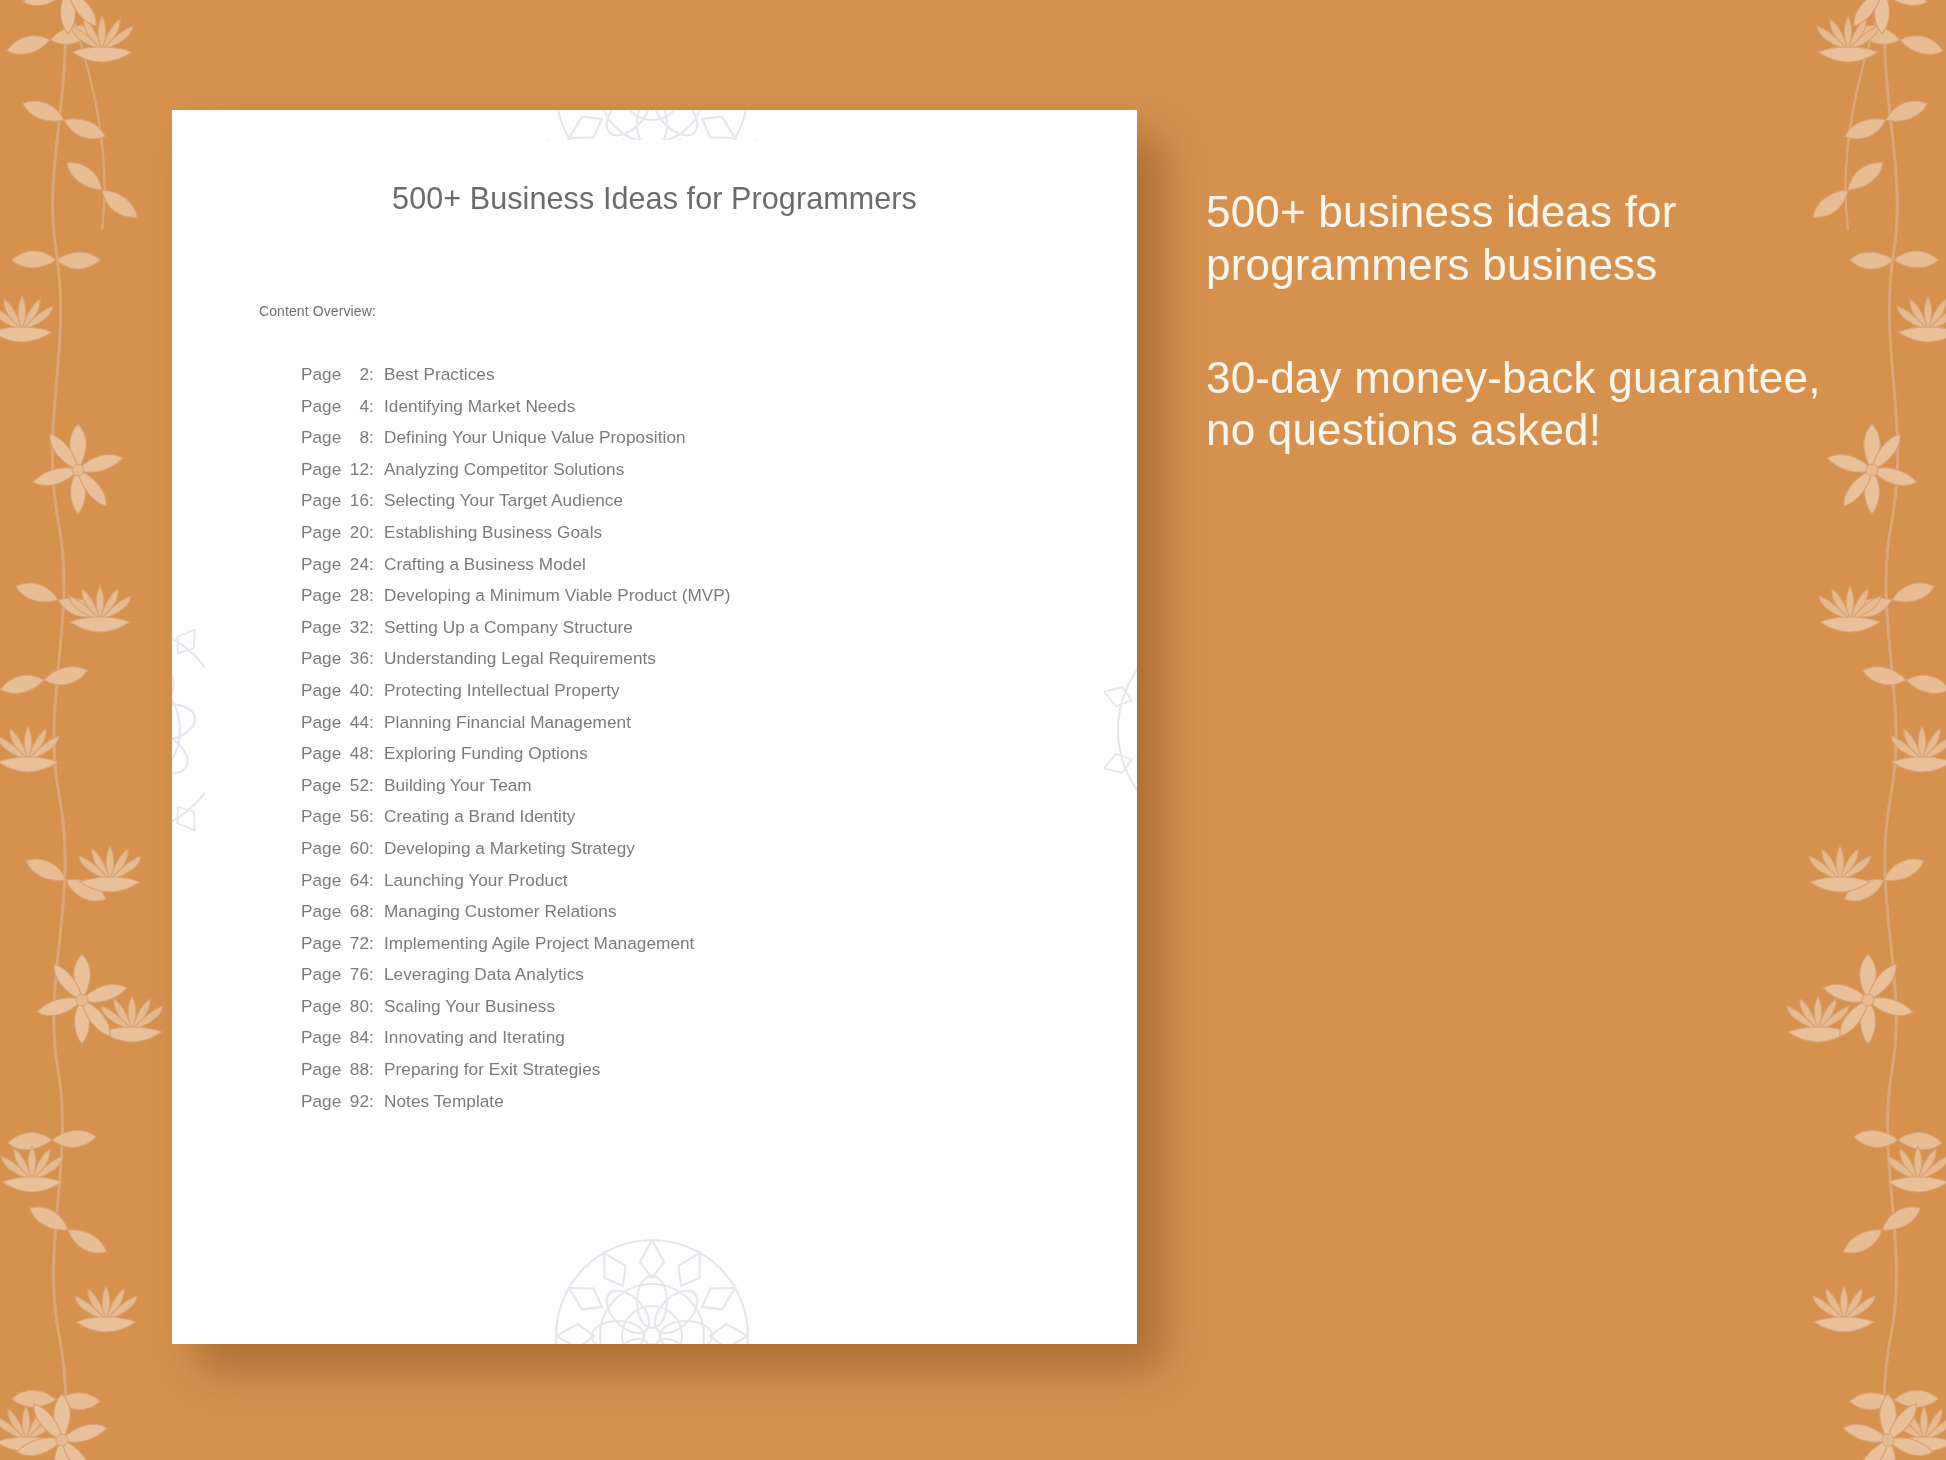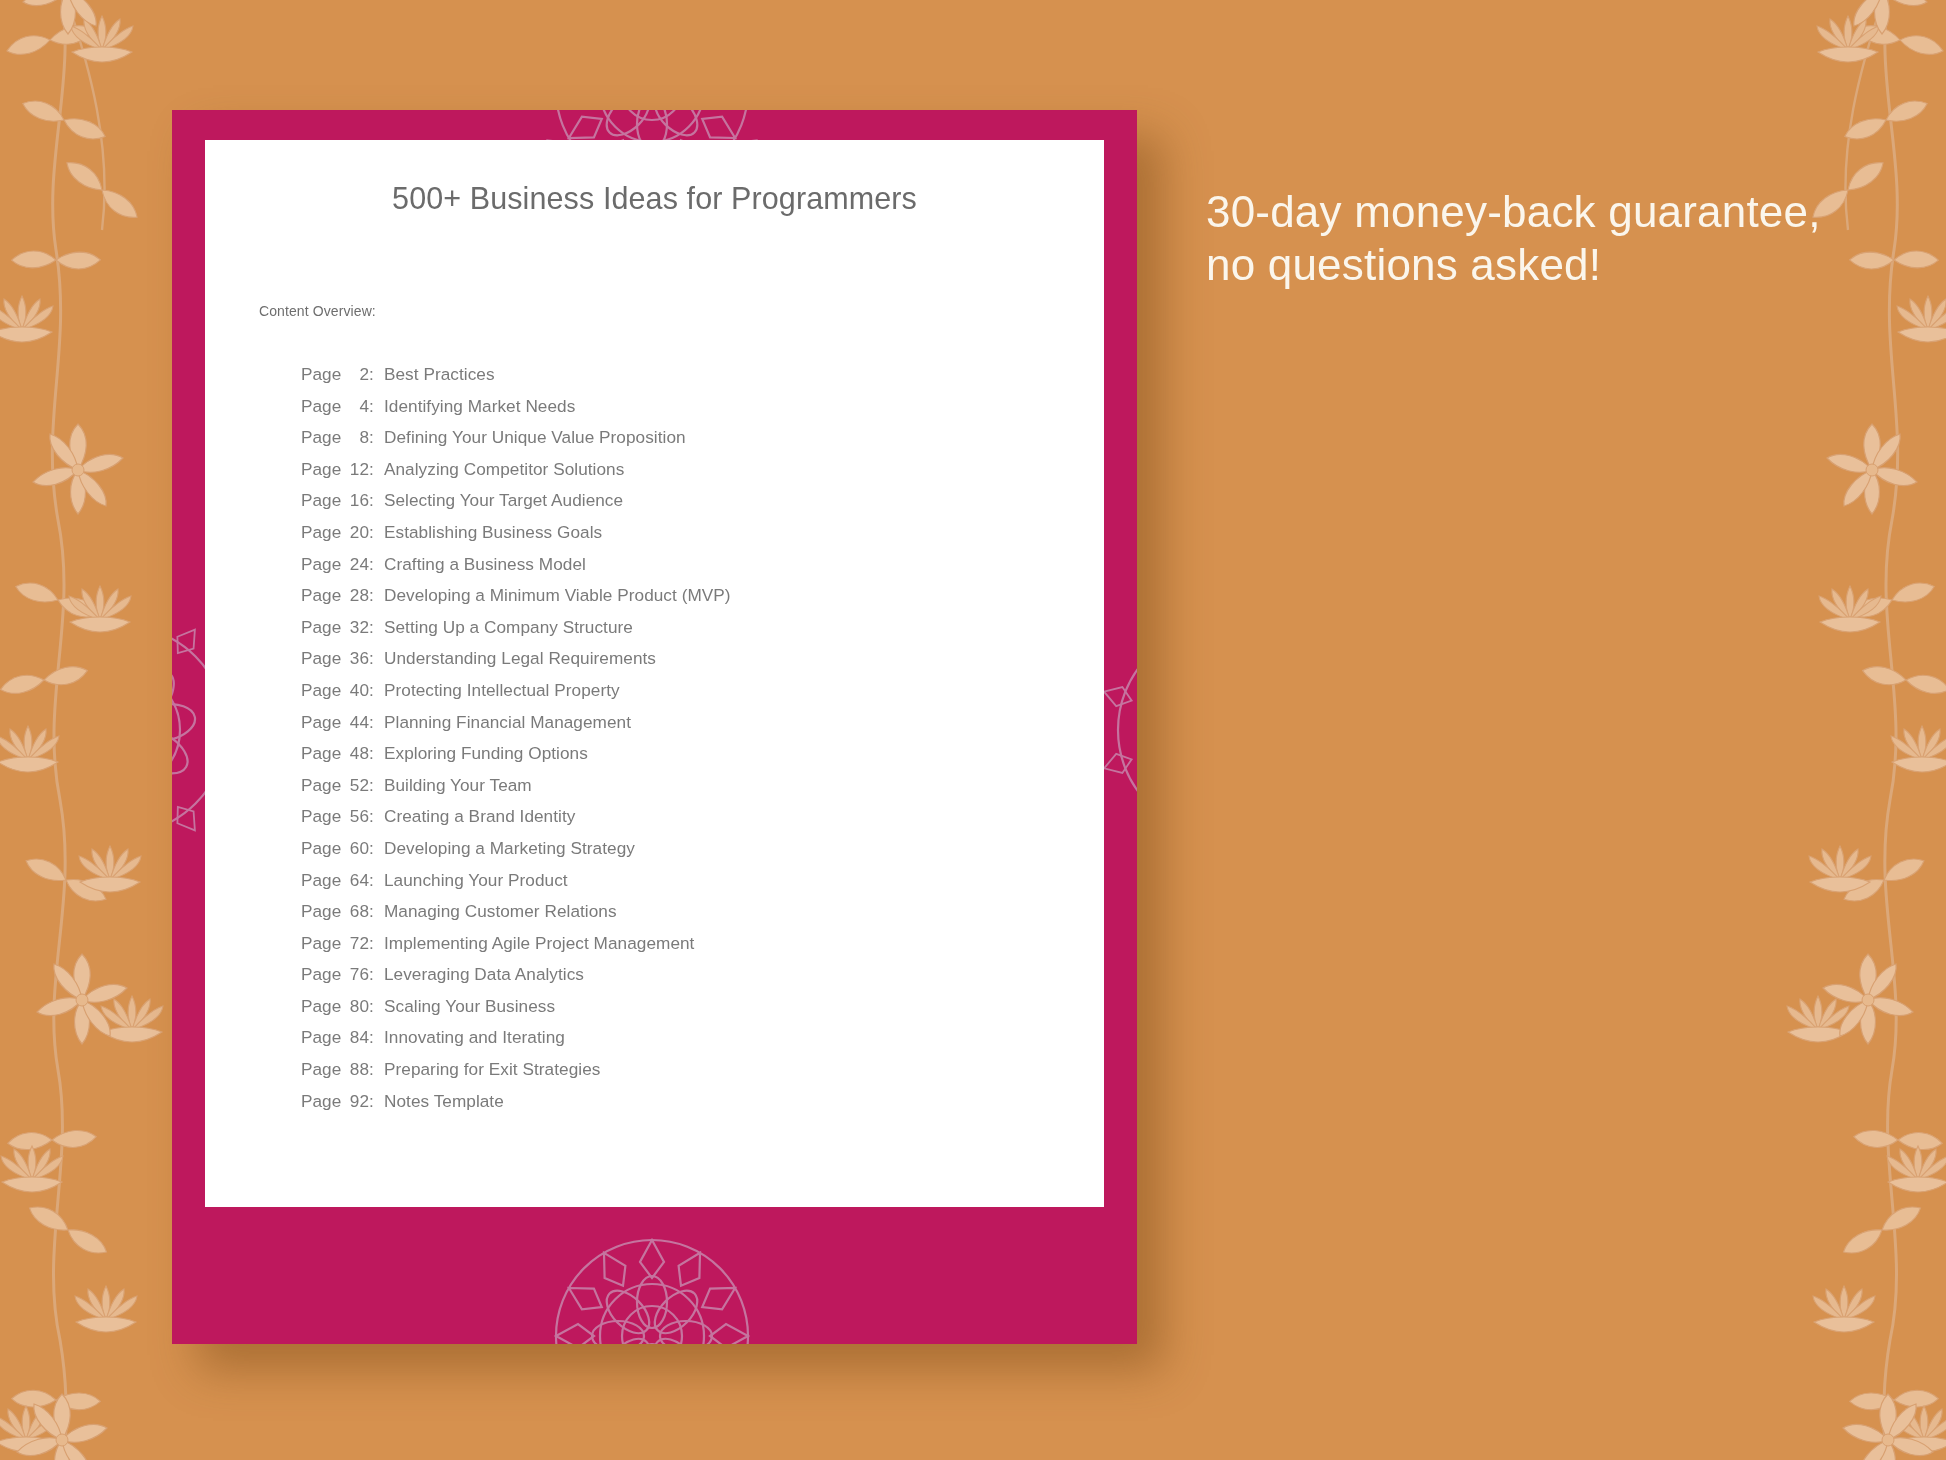--- a/index.html
+++ b/index.html
@@ -37,21 +37,21 @@
   .floral-border.right { right: -22px; transform: scaleX(-1); }
   .floral-border svg { display: block; width: 100%; height: 100%; }
 
   
   #doc-card {
     position: absolute;
     left: 172px;
     top: 110px;
     width: 965px;
     height: 1234px;
-    background: #be185d;
+    background: #ffffff;
     box-shadow: 26px 26px 42px rgba(120, 70, 20, 0.45);
     overflow: hidden;
     text-decoration: underline;
   }
   
   .mandala {
     position: absolute;
     pointer-events: none;
     opacity: 0.5;
   }
@@ -659,16 +659,17 @@
             <span class="toc-page-label">Page</span>
             <span class="toc-page-num">92</span>
             <span class="toc-colon">:</span>
             <span class="toc-title">Notes Template</span>
           </li>
         </ul>
     </div>
   </div>
 
   <div id="marketing">
+      <p>500+ business ideas for programmers business</p>
       <p>30-day money-back guarantee, no questions asked!</p>
     </div>
 
 </div>
 
 </body></html>

